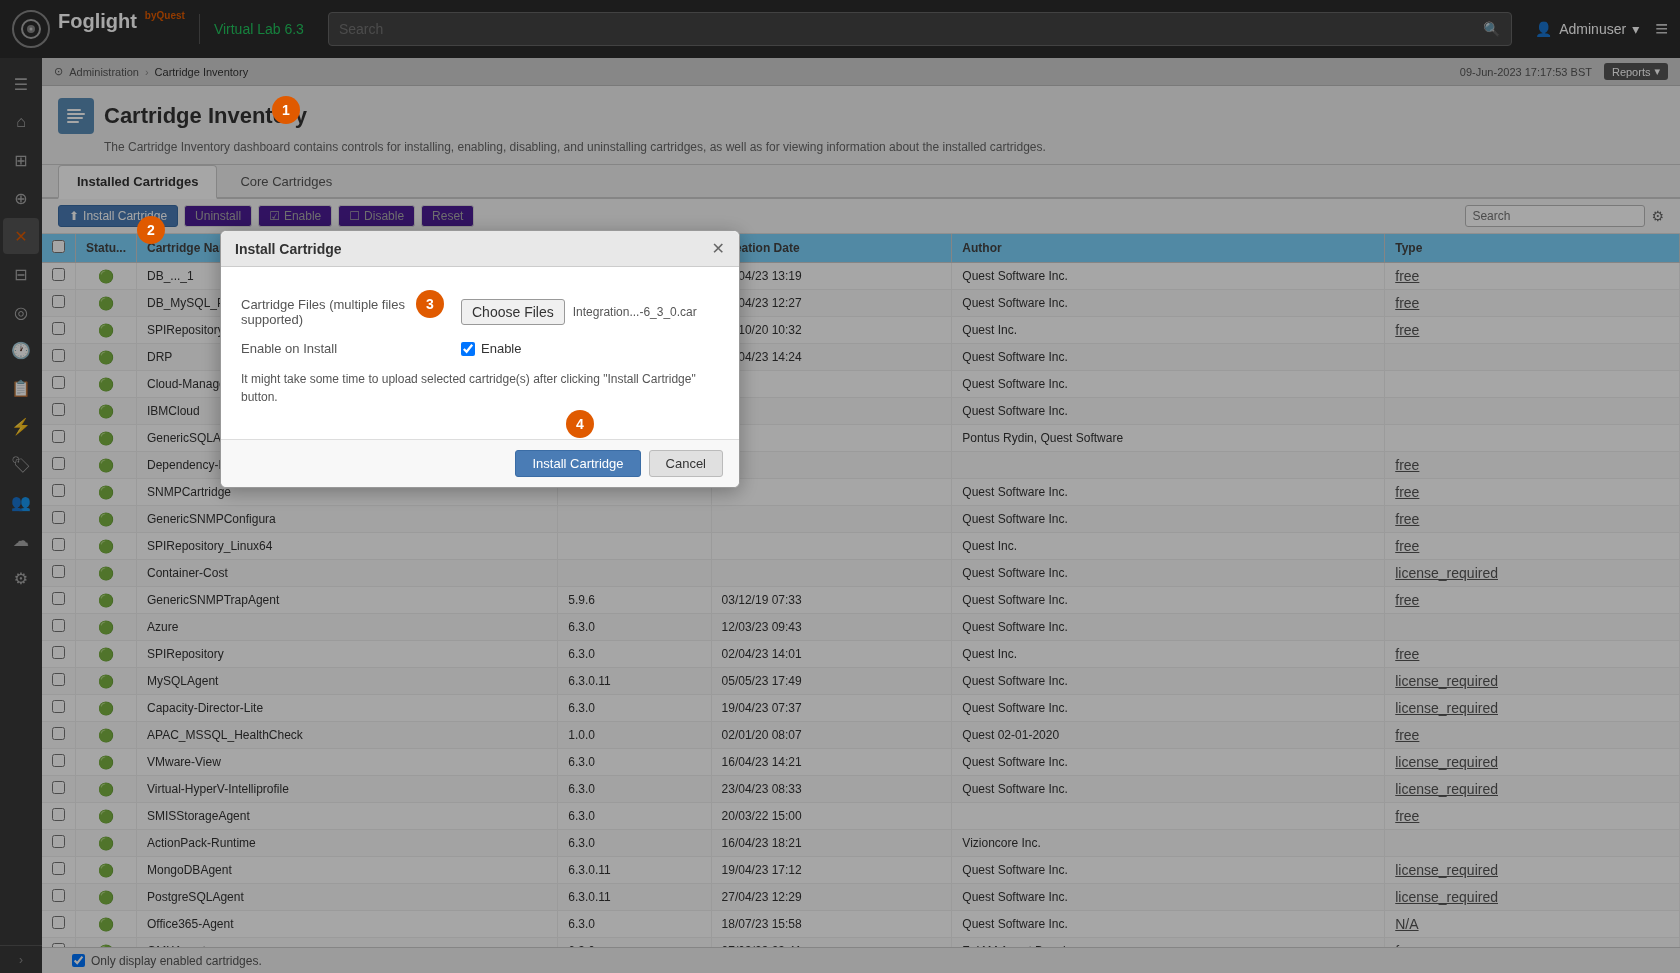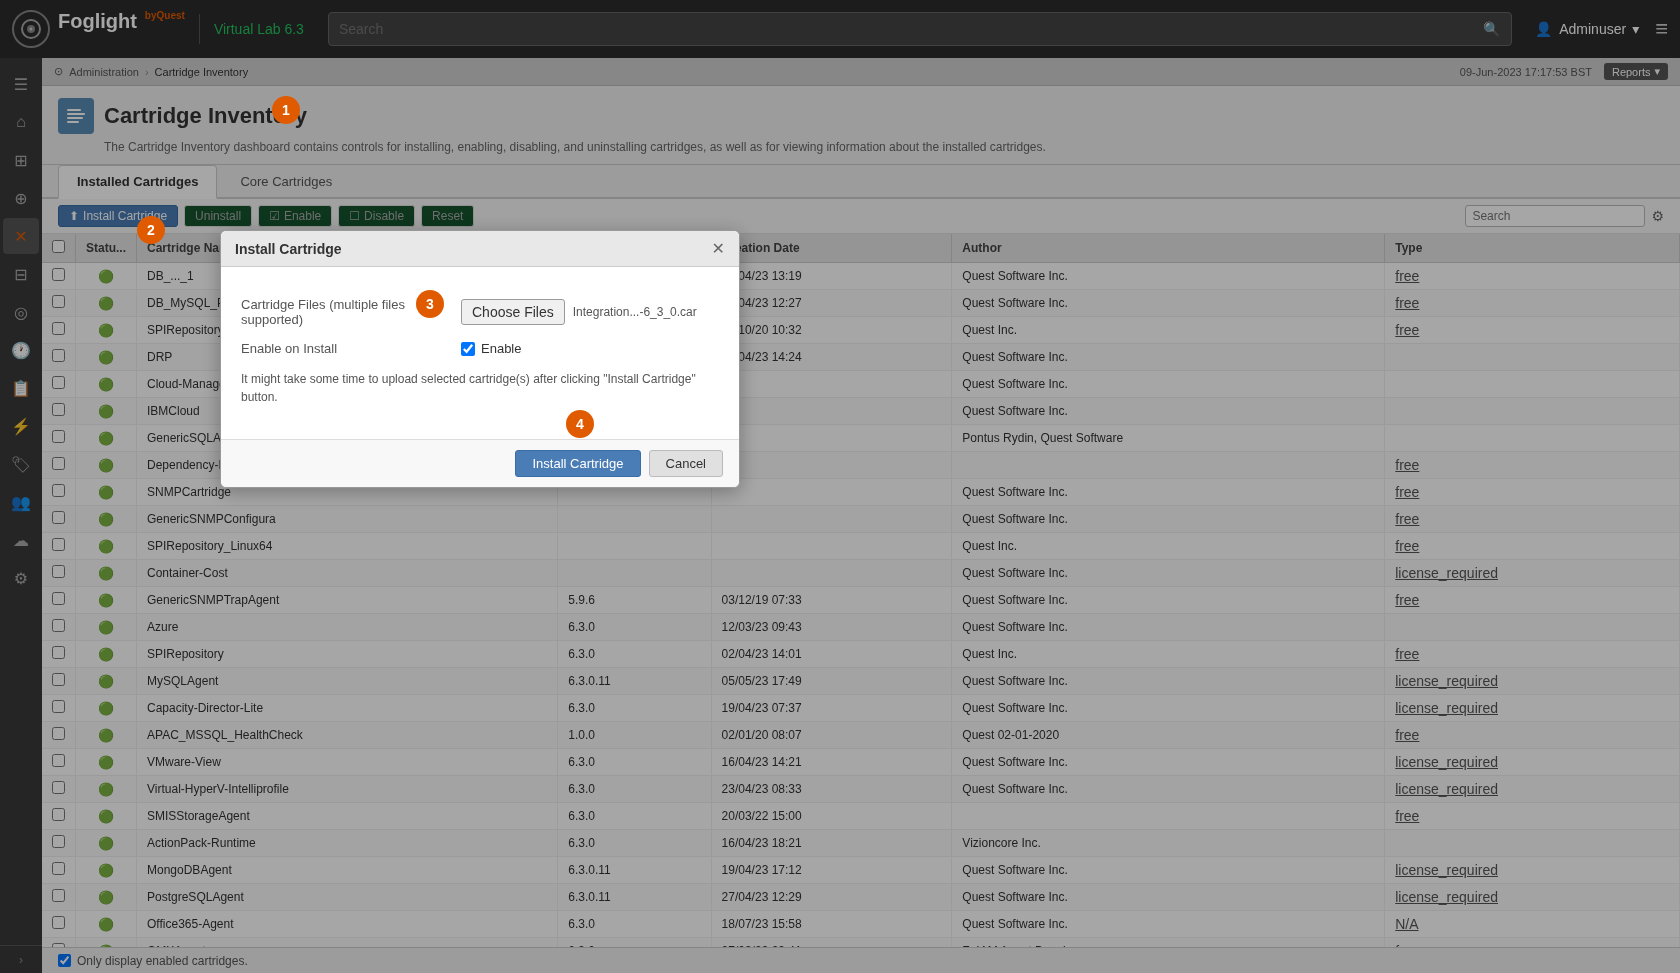--- a/index.html
+++ b/index.html
@@ -105,55 +105,55 @@
     }
 
     
     .toolbar {
       background: #f8f8f8; padding: 6px 16px; display: flex; align-items: center;
       gap: 6px; border-bottom: 1px solid #ddd;
     }
     .toolbar-btn {
       display: flex; align-items: center; gap: 4px;
       padding: 3px 10px; border: 1px solid #bbb; border-radius: 3px;
-      background: #14532d; font-size: 12px; cursor: pointer; color: #333;
+      background: #4c1d95; font-size: 12px; cursor: pointer; color: #333;
     }
     .toolbar-btn.primary { background: #4a7cb5; color: #fff; border-color: #3a6ca5; }
     .toolbar-btn.disabled { color: #aaa; border-color: #ddd; cursor: default; }
     .toolbar-right { margin-left: auto; display: flex; align-items: center; gap: 6px; }
     .search-box {
       border: 1px solid #bbb; border-radius: 3px; padding: 3px 6px;
       font-size: 12px; width: 180px; color: #333;
     }
     .filter-icon { color: #666; cursor: pointer; font-size: 14px; }
 
     
     .table-container {
       flex: 1; overflow-y: auto; background: #fff;
     }
     table { width: 100%; border-collapse: collapse; font-size: 12px; }
-    thead tr { background: #e5e5e5; position: sticky; top: 0; z-index: 2; }
+    thead tr { background: #7dd3fc; position: sticky; top: 0; z-index: 2; }
     thead th {
       padding: 6px 10px; text-align: left; font-weight: 600; color: #444;
       border-bottom: 1px solid #ccc; border-right: 1px solid #ccc;
       white-space: nowrap;
     }
     thead th:first-child, thead th:nth-child(2) { width: 28px; }
     tbody tr { border-bottom: 1px solid #eee; }
     tbody td { padding: 5px 10px; color: #333; border-right: 1px solid #eee; }
     tbody td:first-child { text-align: center; }
     tbody td:nth-child(2) { text-align: center; }
     .status-icon { color: #2a8a2a; font-size: 13px; }
     .check-input { cursor: pointer; }
     .type-badge { font-size: 14px; color: #555; text-decoration: underline; }
 
     
     .bottom-bar {
       background: #f0f0f0; height: 26px; display: flex; align-items: center;
-      padding: 0 16px; border-top: 1px solid #ccc;
+      padding: 0 30px; border-top: 1px solid #ccc;
     }
     .bottom-check { display: flex; align-items: center; gap: 6px; font-size: 12px; color: #555; }
 
     
     .modal-overlay {
       position: absolute; left: 0; top: 0; right: 0; bottom: 0;
       background: rgba(0,0,0,0.35); z-index: 100;
       display: flex; align-items: flex-start; justify-content: flex-start;
     }
     .modal {

